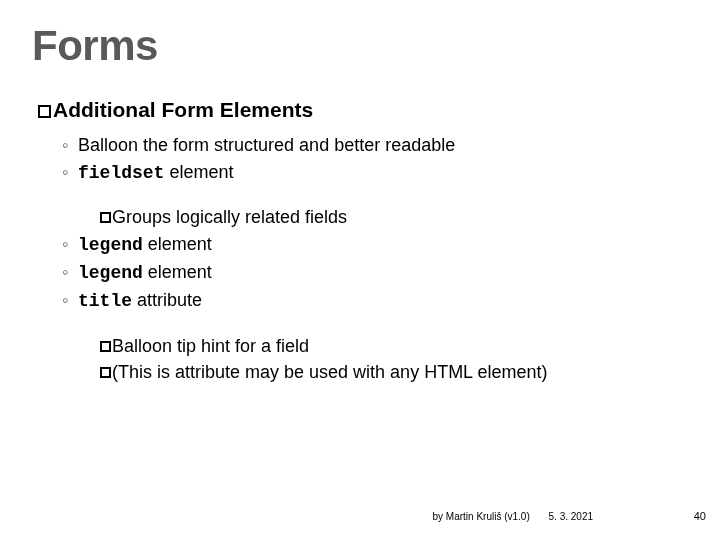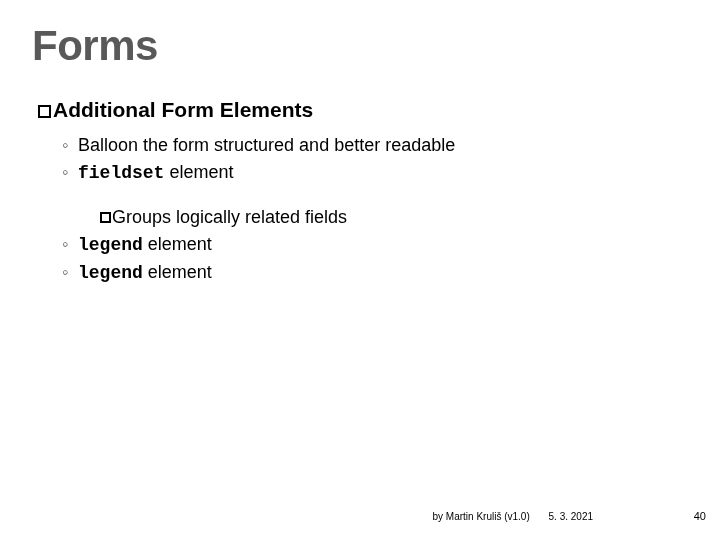--- a/index.html
+++ b/index.html
@@ -39,20 +39,27 @@
       <ul class="l2">
         <li><span class="box2"></span><span>Groups logically related fields</span></li>
       </ul>
     </li>
     <li>
       <span class="code">legend</span><span> element</span>
     </li>
     <li>
       <span class="code">legend</span><span> element</span>
     </li>
+    <li>
+      <span class="code">title</span><span> attribute</span>
+      <ul class="l2">
+        <li><span class="box2"></span><span>Balloon tip hint for a field</span></li>
+        <li><span class="box2"></span><span>(This is attribute may be used with any HTML element)</span></li>
+      </ul>
+    </li>
   </ul>
 
   <div class="footer">
     <span class="author">by Martin Kruliš (v1.0)</span>
     <span class="date">5. 3. 2021</span>
   </div>
   <div class="pagenum">40</div>
 </div>
 
 </body></html>

